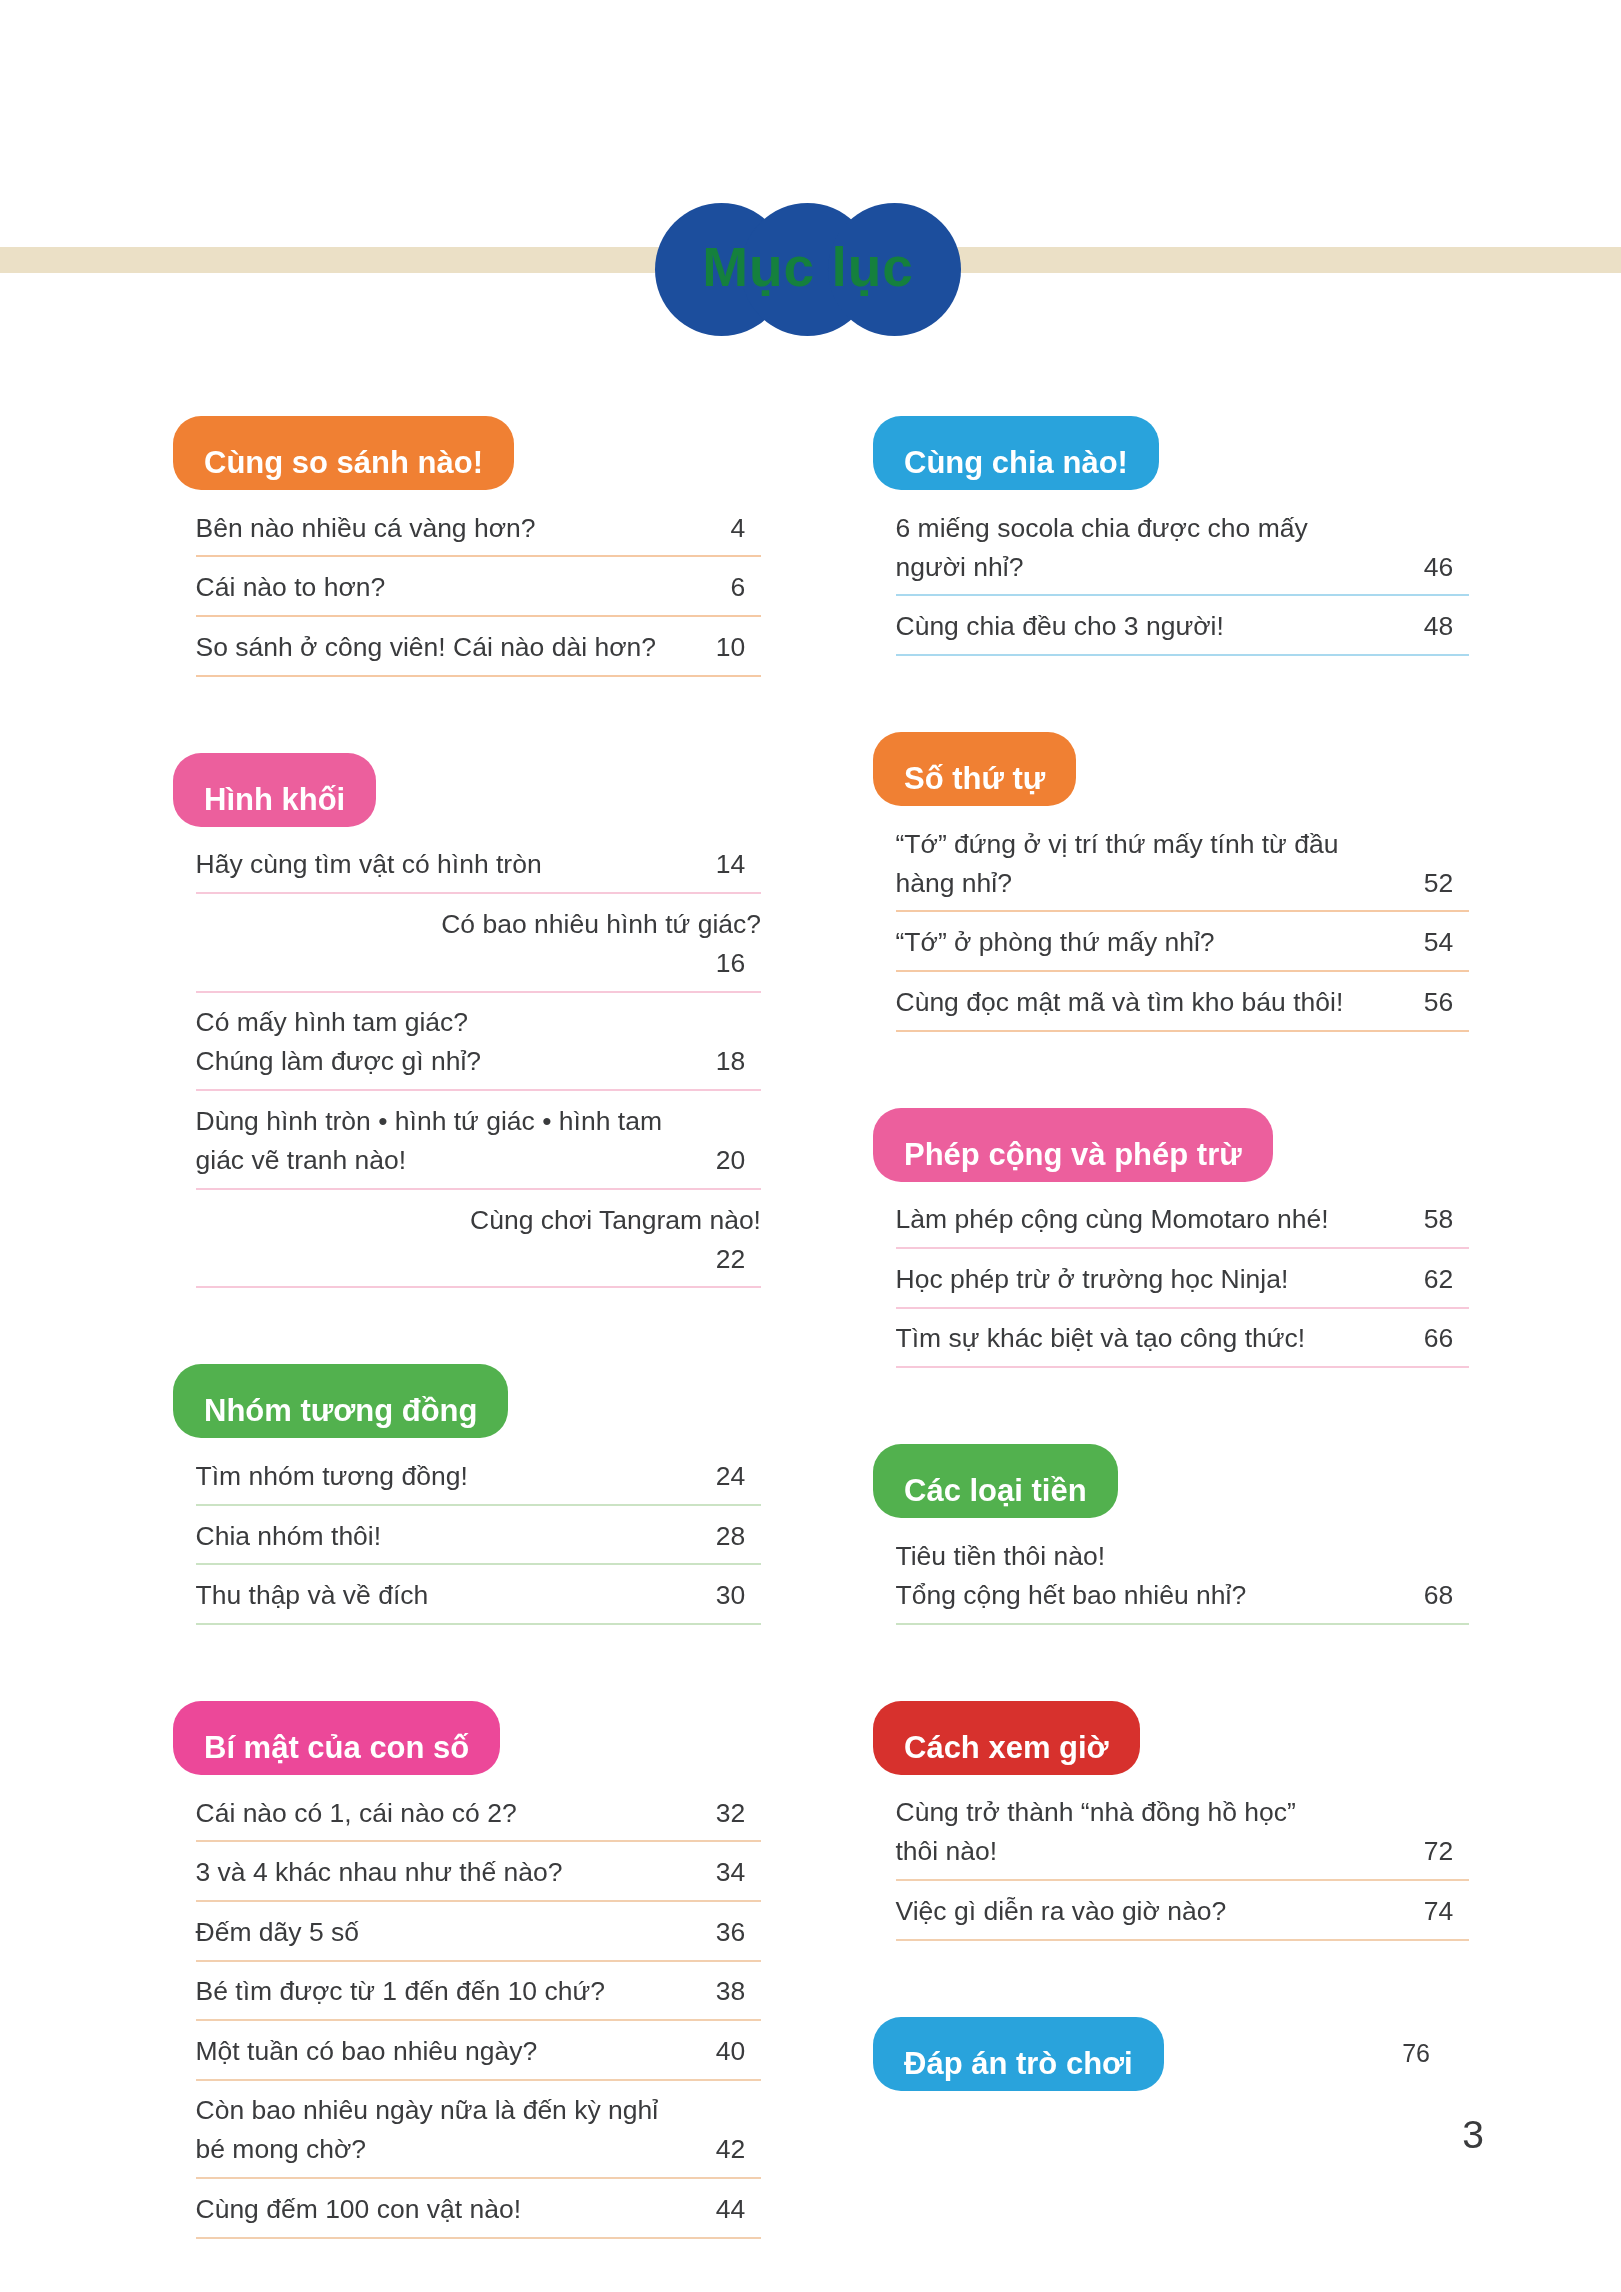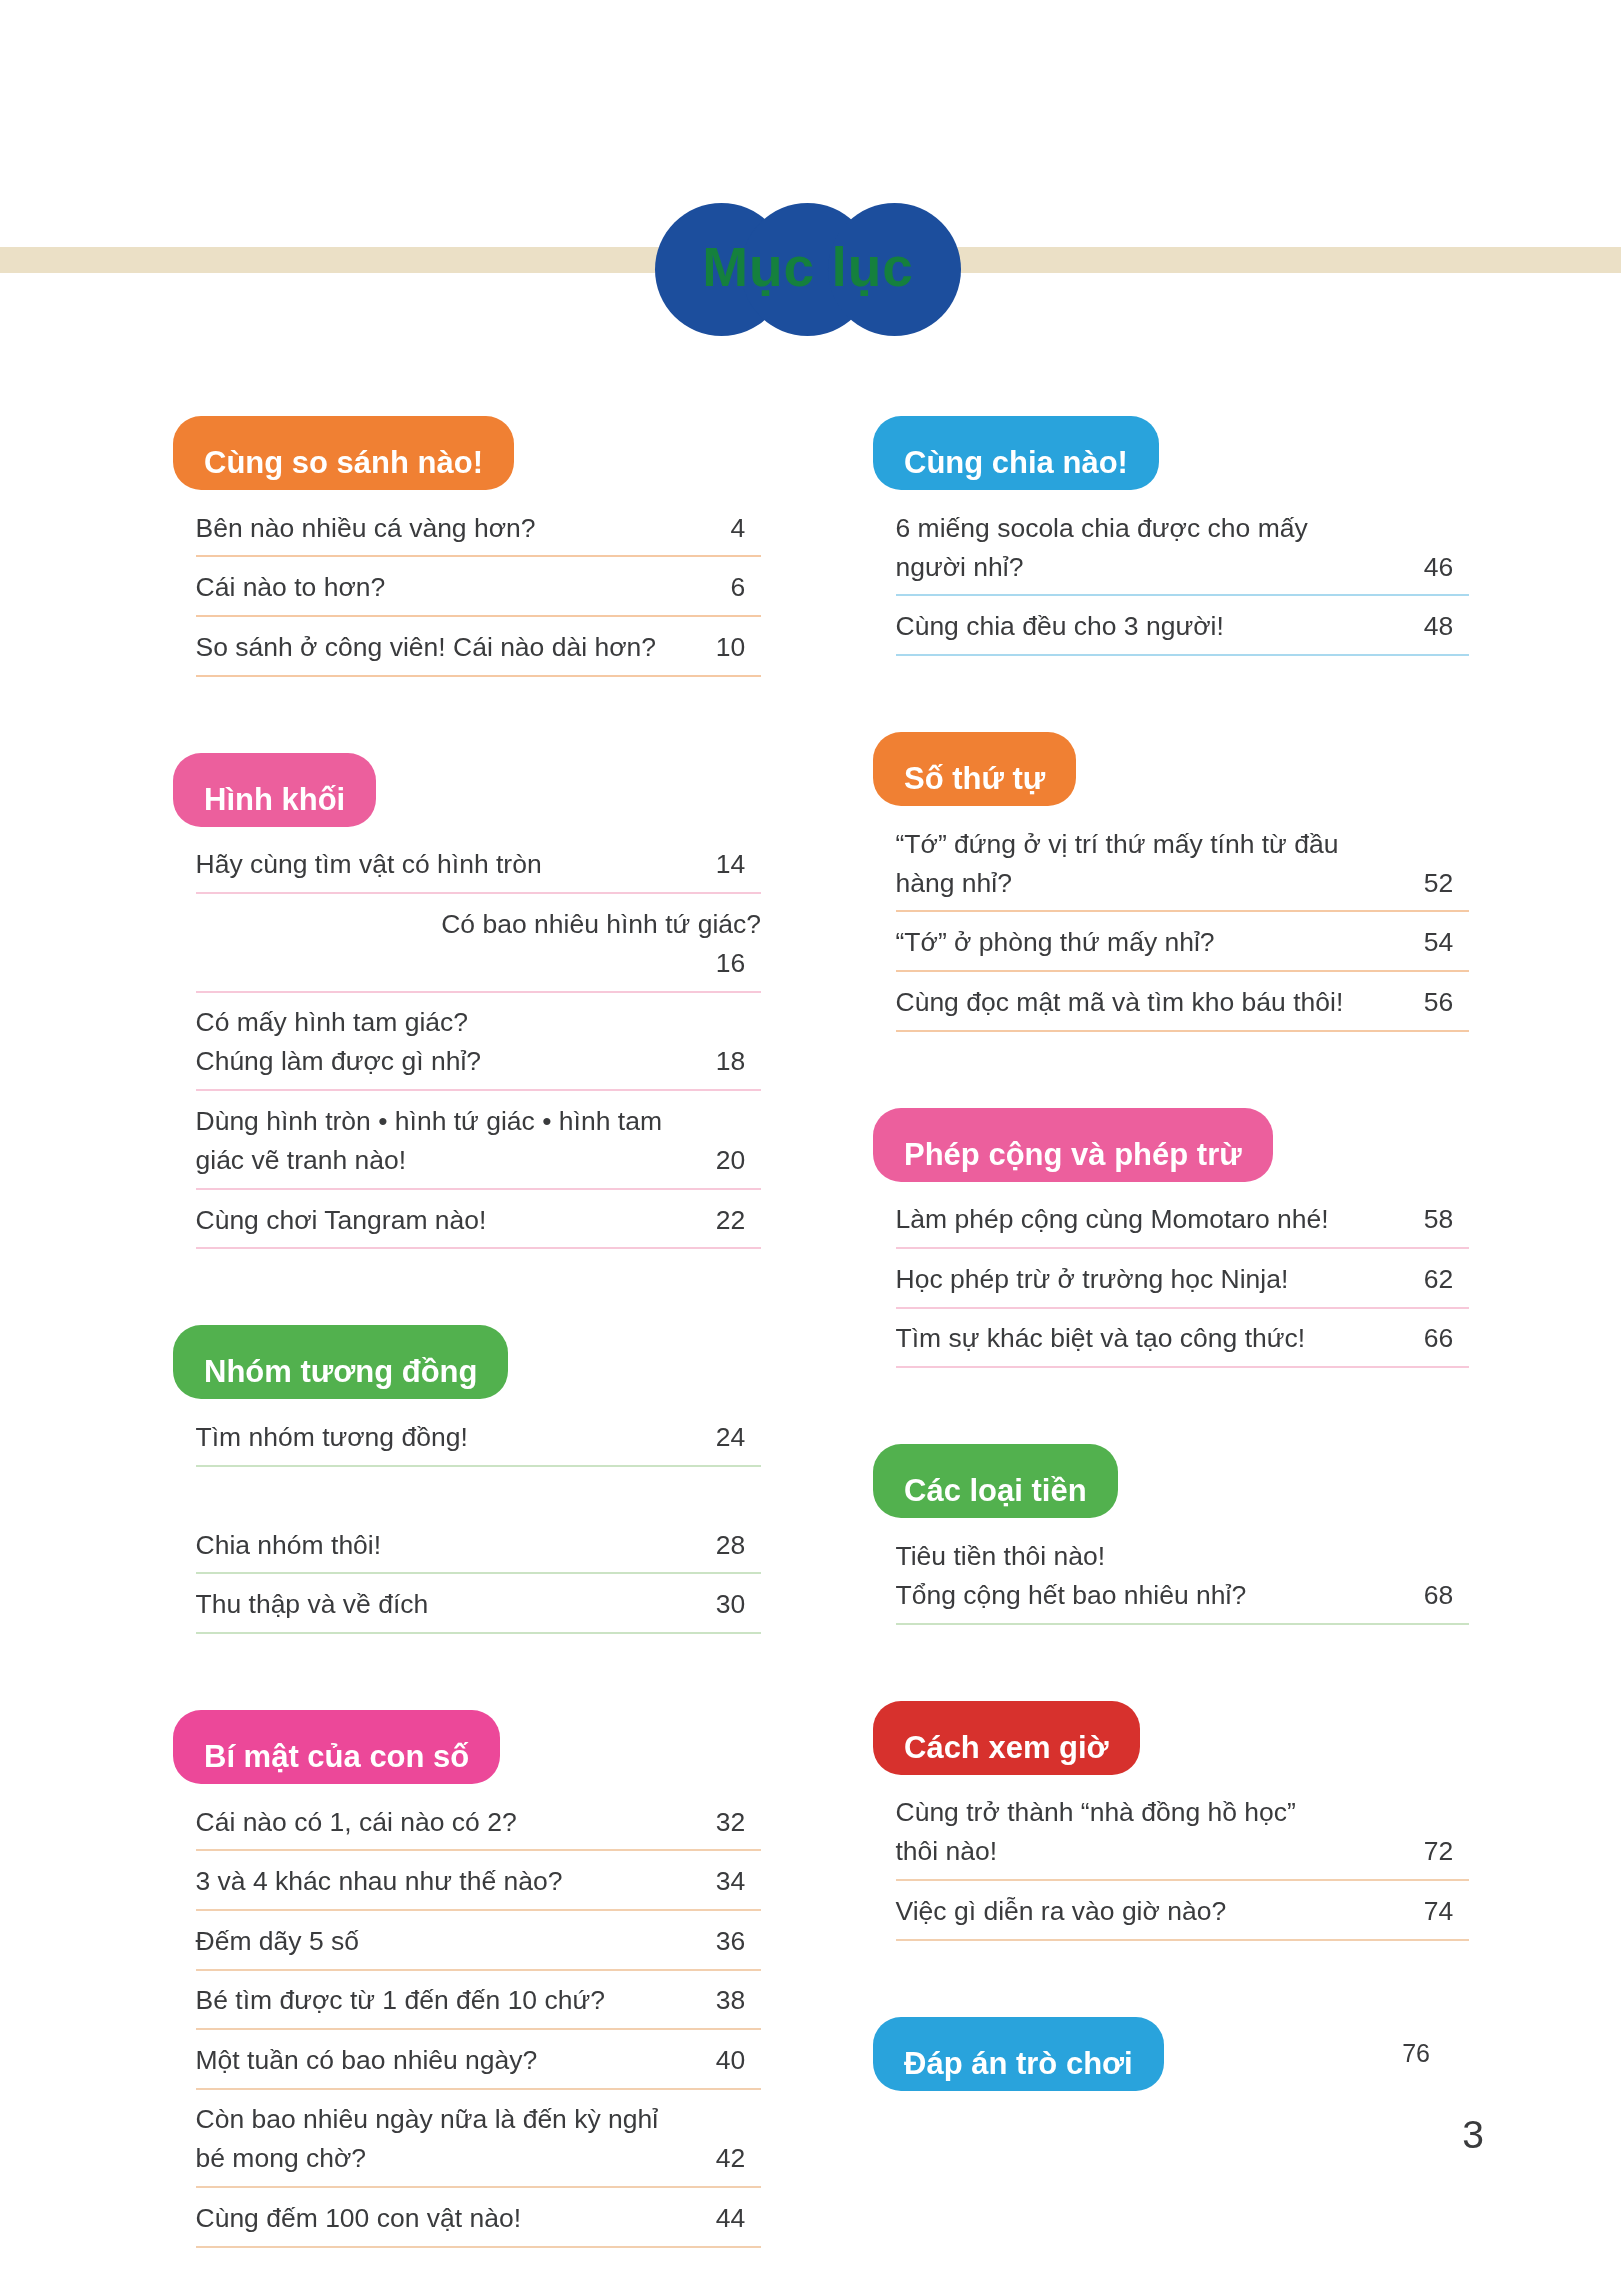--- a/index.html
+++ b/index.html
@@ -155,34 +155,34 @@
             <div class="toc-item" style="border-bottom-color: rgb(247, 200, 217);">
               <div class="toc-title">Có mấy hình tam giác?
 Chúng làm được gì nhỉ?</div>
               <div class="toc-page">18</div>
             </div>
             <div class="toc-item" style="border-bottom-color: rgb(247, 200, 217);">
               <div class="toc-title">Dùng hình tròn • hình tứ giác • hình tam
 giác vẽ tranh nào!</div>
               <div class="toc-page">20</div>
             </div>
-            <div class="toc-item" style="border-bottom-color: rgb(247, 200, 217);">
+            <div class="toc-item" style="border-bottom-color: rgb(247, 200, 217); flex-direction: column;">
               <div class="toc-title">Cùng chơi Tangram nào!</div>
               <div class="toc-page">22</div>
             </div>
           </div>
         </section>
         <section class="toc-section">
           <div class="sec-head"><div class="pill" style="background: rgb(82, 177, 78);">Nhóm tương đồng</div></div>
           <div class="toc-list">
             <div class="toc-item" style="border-bottom-color: rgb(203, 227, 196);">
               <div class="toc-title">Tìm nhóm tương đồng!</div>
               <div class="toc-page">24</div>
             </div>
-            <div class="toc-item" style="border-bottom-color: rgb(203, 227, 196); margin-top: 48px;">
+            <div class="toc-item" style="border-bottom-color: rgb(203, 227, 196);">
               <div class="toc-title">Chia nhóm thôi!</div>
               <div class="toc-page">28</div>
             </div>
             <div class="toc-item" style="border-bottom-color: rgb(203, 227, 196);">
               <div class="toc-title">Thu thập và về đích</div>
               <div class="toc-page">30</div>
             </div>
           </div>
         </section>
         <section class="toc-section">

